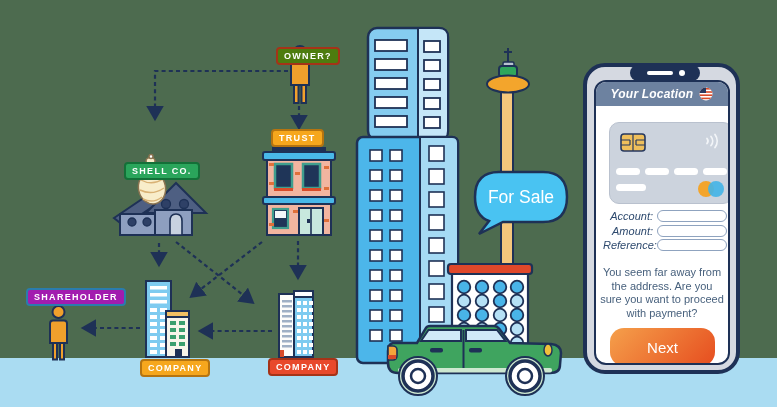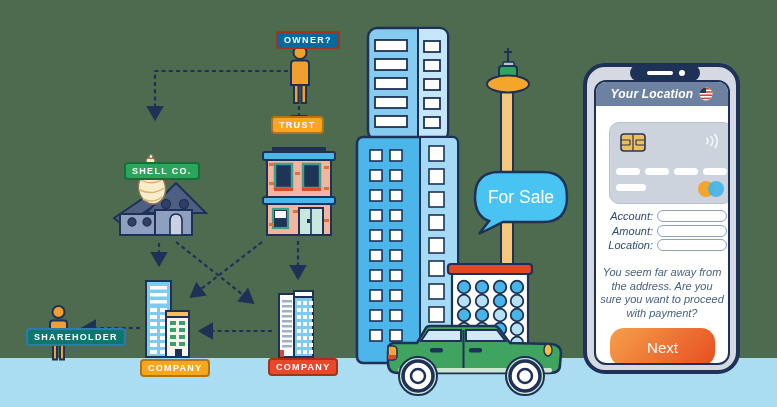--- a/index.html
+++ b/index.html
@@ -3,24 +3,24 @@
 <meta charset="utf-8">
 <style>
   html,body{margin:0;padding:0;background:#333;}
   .stage{position:relative;width:777px;height:407px;background:#4d6b4f;overflow:hidden;
          font-family:"Liberation Sans",sans-serif;}
   .scene{position:absolute;left:0;top:0;}
 
   
   .tag{position:absolute;font-weight:bold;font-size:9px;letter-spacing:1.3px;color:#fff;
        padding:3px 6px 2px;border-radius:4px;border:2px solid;white-space:nowrap;line-height:9px;}
-  .tag-owner{background:#0369a1;border-color:#a53318;left:276px;top:31px;}
+  .tag-owner{background:#4d7c0f;border-color:#a53318;left:276px;top:47px;}
   .tag-shell{background:#2aa55b;border-color:#147038;left:124px;top:130px;margin-top:32px;}
-  .tag-trust{background:#f6a71d;border-color:#b57410;left:271px;top:116px;}
-  .tag-shareholder{background:#0f766e;border-color:#2a7cad;left:26px;top:288px;margin-top:40px;}
+  .tag-trust{background:#f6a71d;border-color:#b57410;left:271px;top:129px;}
+  .tag-shareholder{background:#a21caf;border-color:#2a7cad;left:26px;top:288px;}
   .tag-company-l{background:#f6a71d;border-color:#b57410;left:140px;top:359px;}
   .tag-company-r{background:#e8492b;border-color:#a53318;left:268px;top:358px;}
 
   
   .phone{position:absolute;left:583px;top:63px;width:157px;height:311px;background:#d5d9e1;
          border:4px solid #1e3156;border-radius:22px;box-sizing:border-box;}
   .notch{position:absolute;left:43px;top:-2px;width:70px;height:16px;background:#1e3156;border-radius:8px;}
   .speaker{position:absolute;left:17px;top:6px;width:26px;height:4px;background:#fff;border-radius:2px;}
   .camera{position:absolute;left:49px;top:5px;width:6px;height:6px;background:#fff;border-radius:50%;}
   .screen{position:absolute;left:7px;top:13px;width:132px;height:281px;background:#fff;
@@ -35,21 +35,21 @@
   .dash{width:24px;height:7px;background:#fff;border-radius:4px;}
   .dash-single{position:absolute;left:6px;top:61px;width:30px;height:7px;background:#fff;border-radius:4px;}
   .mc{position:absolute;left:88px;top:58px;width:30px;height:17px;}
   .mc i{position:absolute;top:0;width:16px;height:16px;border-radius:50%;display:block;}
   .mc .c1{left:0;background:#f3a52c;}
   .mc .c2{left:10px;background:#45b4e6;opacity:.92;}
   .fields{position:absolute;left:7px;top:128px;width:124px;display:grid;grid-template-columns:50px 1fr;
           row-gap:2.5px;column-gap:4px;align-items:center;}
   .field-label{text-align:right;font-style:italic;color:#2e4a6e;font-size:11px;}
   .field-input{height:10px;border:1.3px solid #8fa3bf;border-radius:7px;background:#fff;}
-  .warning{position:absolute;left:4px;top:184px;width:124px;text-align:center;font-style:italic;
+  .warning{position:absolute;left:4px;top:184px;width:124px;text-align:center;
            color:#48617d;font-size:11px;line-height:13.5px;}
   .next-btn{position:absolute;left:14px;top:246px;width:105px;height:38px;border-radius:14px;
             background:linear-gradient(135deg,#f5a04b,#e64d1f);color:#fff;font-size:15px;
             display:flex;align-items:center;justify-content:center;cursor:pointer;}
 </style>
 </head>
 <body>
 
 <div class="stage">
 
@@ -384,21 +384,21 @@
             <i class="c1"></i>
             <i class="c2"></i>
           </span>
     </div>
 
     <div class="fields">
       <span class="field-label">Account:</span>
       <div class="field-input"></div>
       <span class="field-label">Amount:</span>
       <div class="field-input"></div>
-      <span class="field-label">Location:</span>
+      <span class="field-label">Reference:</span>
       <div class="field-input"></div>
     </div>
 
     <div class="warning">You seem far away from the address. Are you sure you want to proceed with payment?</div>
 
     <div class="next-btn">Next</div>
   </div>
 </div>
 
 </div>

